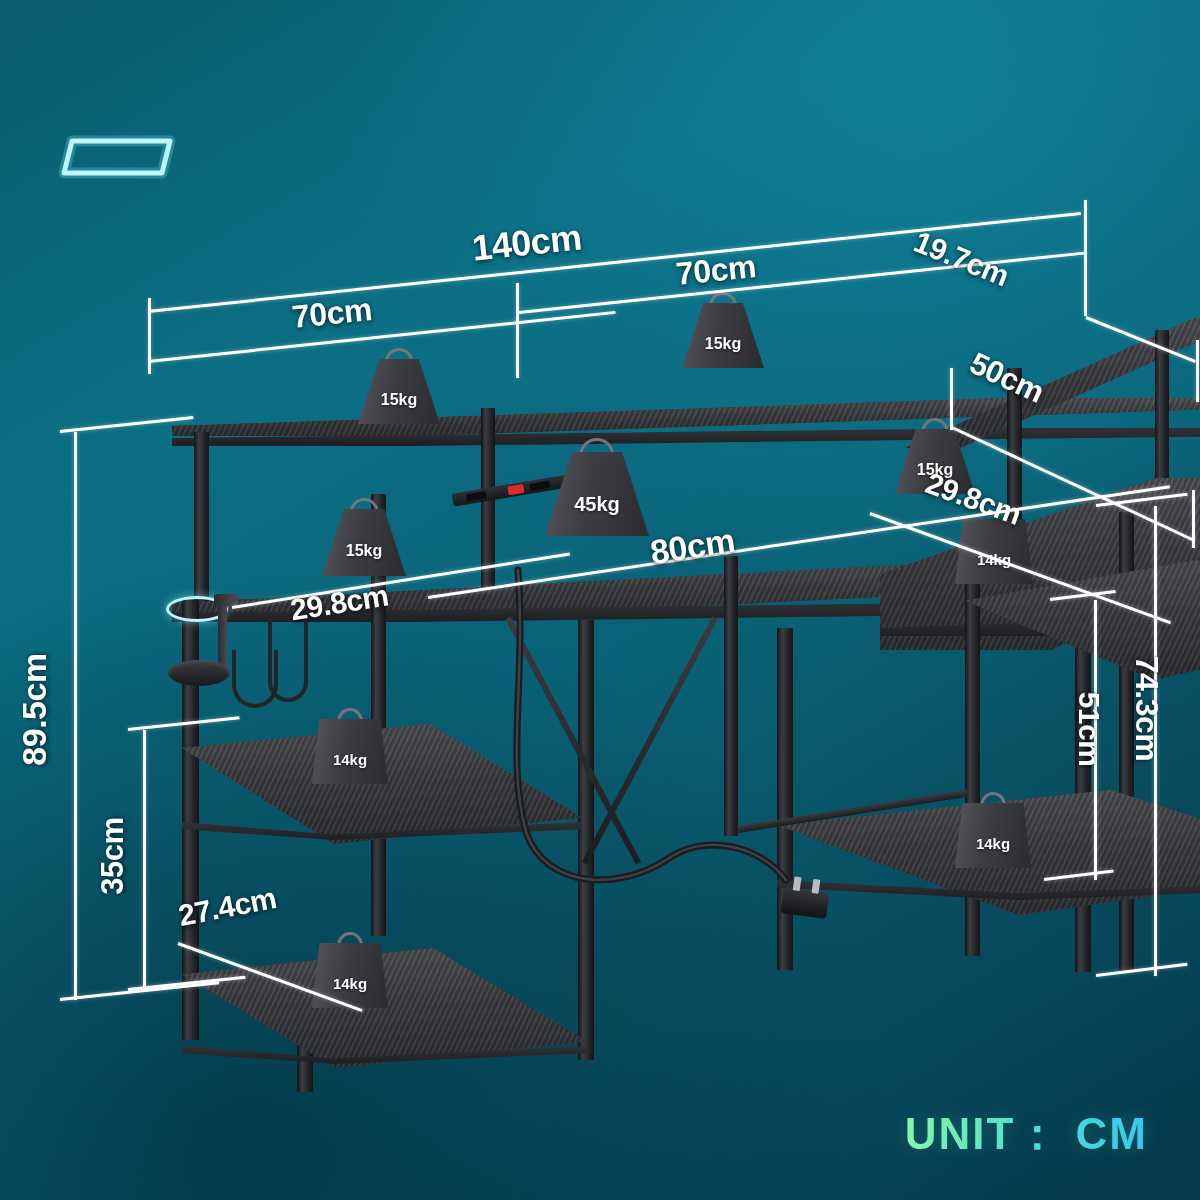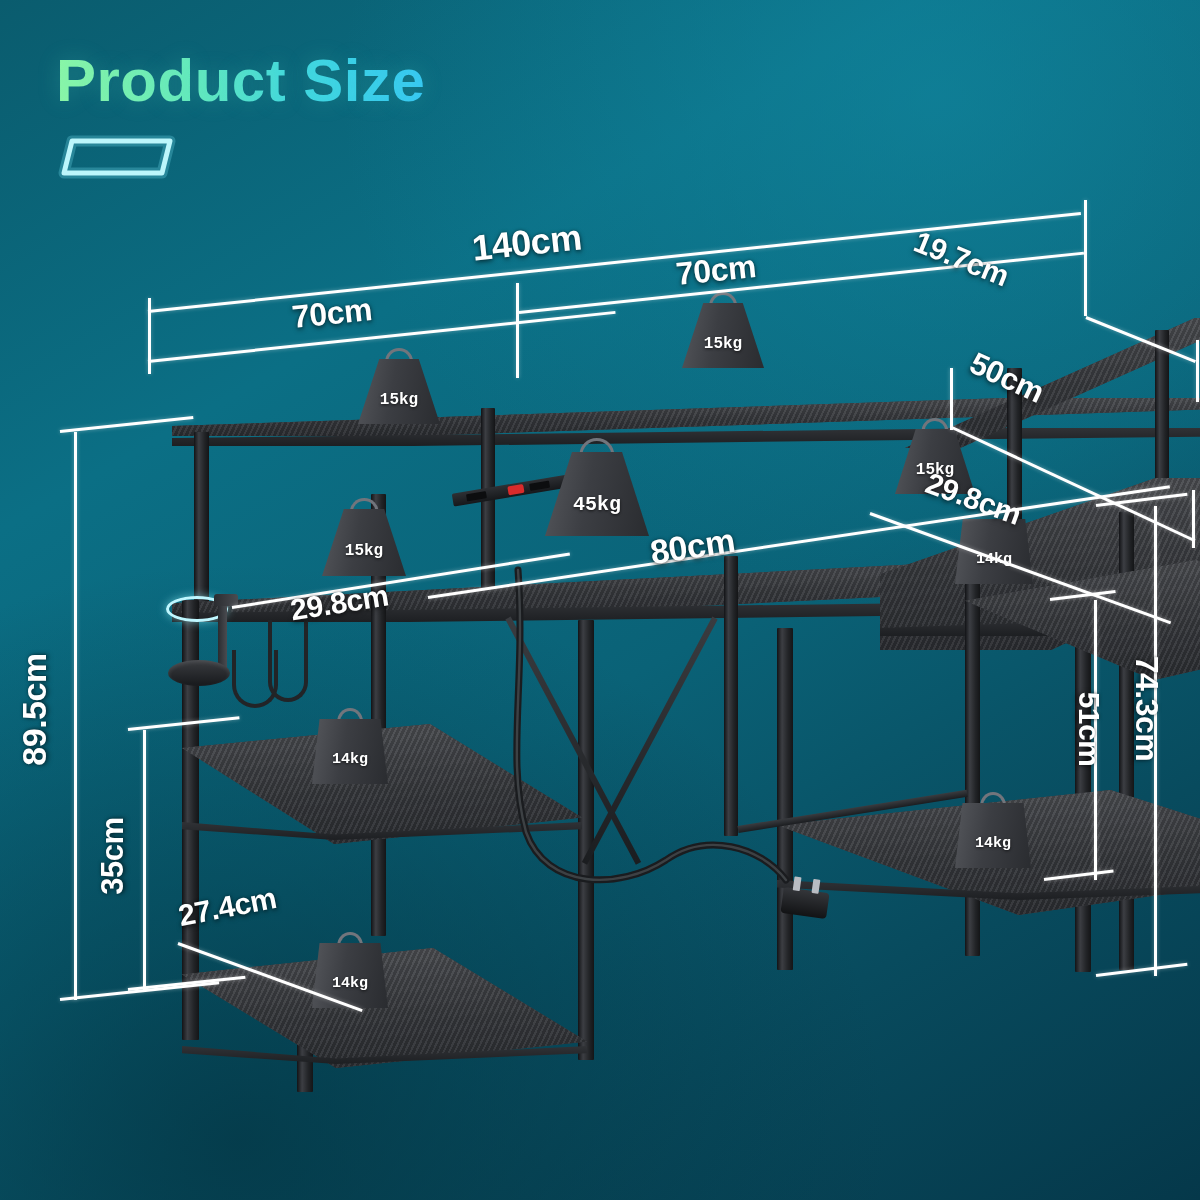--- a/index.html
+++ b/index.html
@@ -61,21 +61,21 @@
   .dline.v { width:3px; }
   .tick { position:absolute; background:#ffffff; box-shadow:0 0 4px rgba(255,255,255,0.3); }
 
   .dlabel {
     position:absolute; color:#ffffff; font-weight:bold;
     text-shadow:0 2px 5px rgba(0,0,0,0.55), 0 0 3px rgba(0,0,0,0.35);
     white-space:nowrap; letter-spacing:-0.5px;
   }
 
   
-  .weight { position:absolute;font-family:Liberation Mono, monospace; }
+  .weight { position:absolute; }
   .weight .body {
     position:absolute; left:0; top:14%; width:100%; height:86%;
     background:linear-gradient(100deg,#55575c 0%,#3c3e43 42%,#2a2c30 100%);
     clip-path:polygon(26% 0%, 74% 0%, 100% 100%, 0% 100%);
   }
   .weight .handle {
     position:absolute; left:50%; top:0; transform:translateX(-50%);
     width:34%; height:24%;
     border:3px solid #72757c; border-bottom:none;
     border-radius:60% 60% 0 0 / 90% 90% 0 0;
@@ -114,27 +114,27 @@
     position:absolute; width:46px; height:26px; border-radius:4px;
     background:linear-gradient(180deg,#34363a,#121315);
   }
   .plug .pin { position:absolute; width:7px; height:14px; background:#b9bcc2; border-radius:1px; top:-12px; }
 </style>
 </head>
 <body>
 
 <div id="stage">
 
-  <div class="title">Product Size</div>
 
   <svg class="title-deco" viewBox="0 0 122 48">
     <path d="M14 8 L112 8 L104 40 L6 40 Z" fill="none" stroke="#d8feff" stroke-width="5" stroke-linejoin="round" opacity="0.96"></path>
     <path d="M14 8 L112 8 L104 40 L6 40 Z" fill="none" stroke="#7ff0ff" stroke-width="11" stroke-linejoin="round" opacity="0.25"></path>
   </svg>
 
+  <div class="unit">UNIT： CM</div>
 
   <div>
 
     <div class="board" style="left:172px; top:398px; width:1075px; height:38px;
                 clip-path:polygon(0% 74%, 77.5% 0%, 100% 0%, 100% 26%, 22.5% 100%, 0% 100%);"></div>
     <div class="edge" style="left:172px; top:428px; width:1075px; height:18px;
                 clip-path:polygon(0% 55%, 77.5% 0%, 100% 0%, 100% 45%, 22.5% 100%, 0% 100%);"></div>
 
     <div class="board" style="left:905px; top:318px; width:345px; height:130px;
                 clip-path:polygon(84% 0%, 100% 0%, 16% 100%, 0% 100%);"></div>

